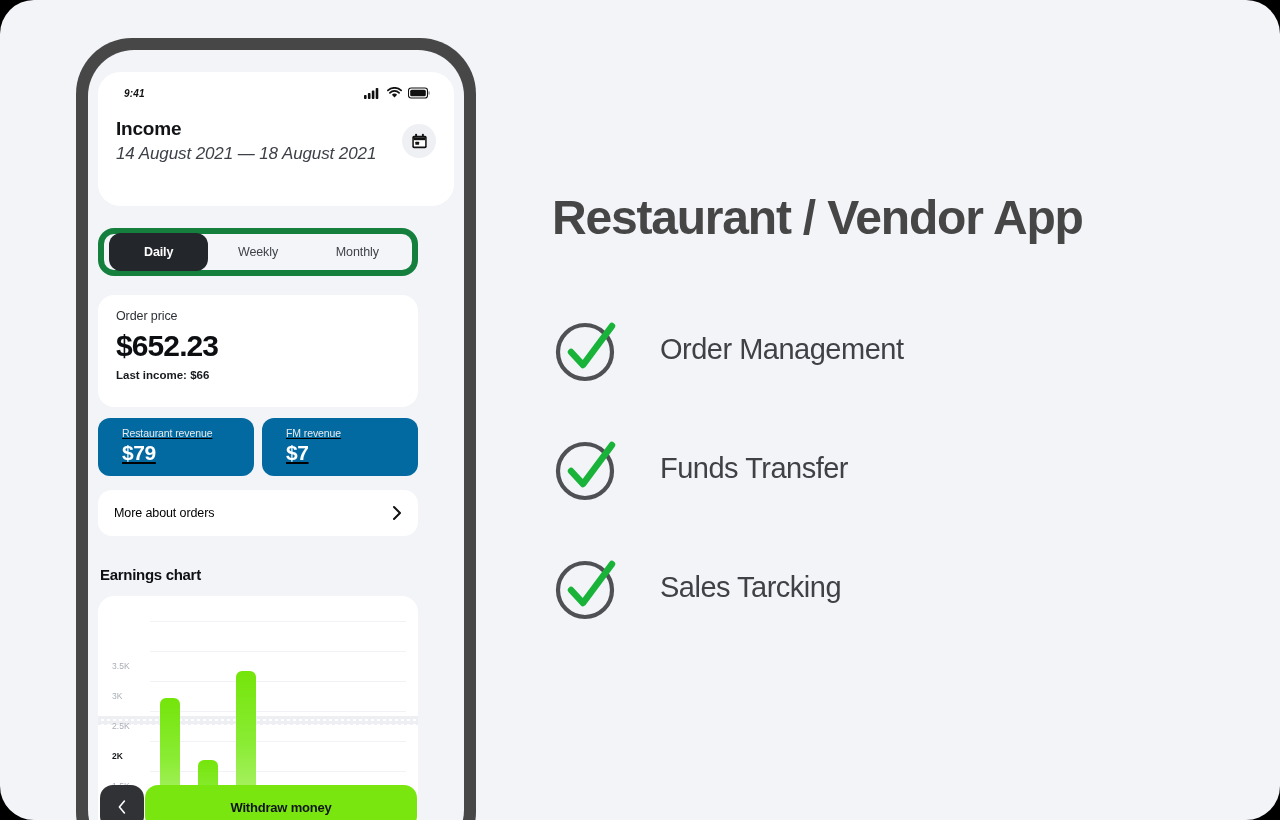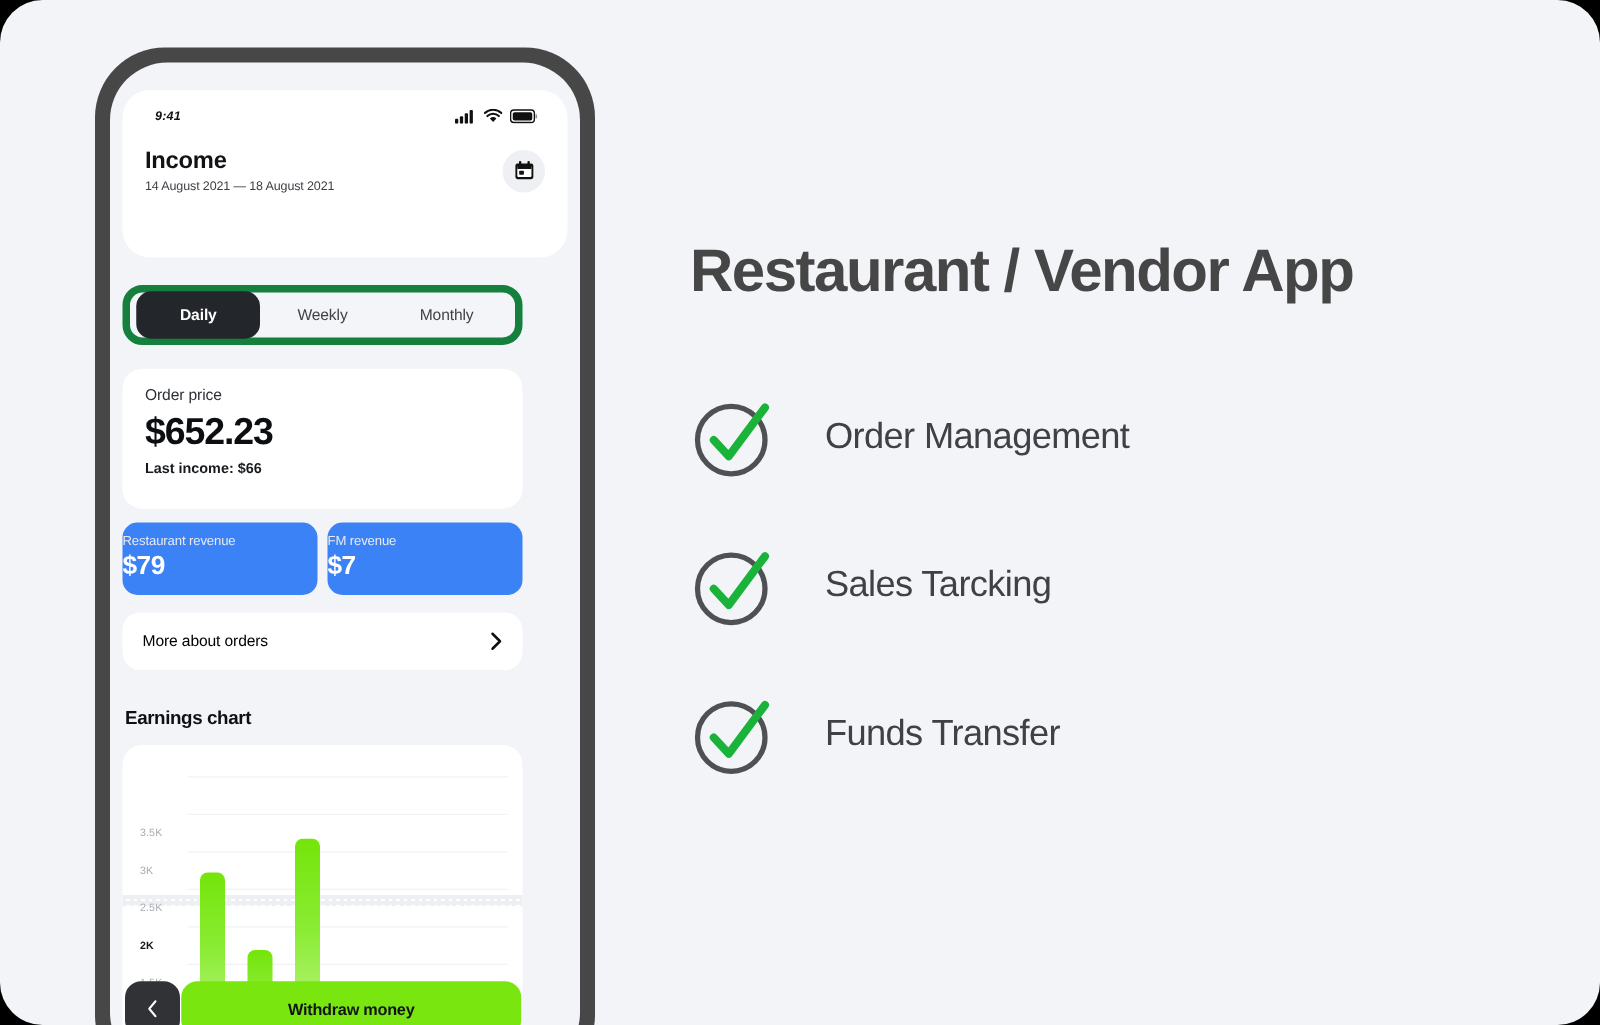--- a/index.html
+++ b/index.html
@@ -79,24 +79,25 @@
     justify-content: space-between;
     padding: 0 18px 0 18px;
   }
   .hdr-title {
     font-size: 19px;
     font-weight: bold;
     color: #111316;
     letter-spacing: -0.2px;
   }
   .hdr-sub {
-    font-size: 10px;
+    font-size: 17px;
     color: #3d4147;
     margin-top: 4px;
     letter-spacing: -0.1px;
+    font-style: italic;
   }
   .cal-btn {
     width: 34px; height: 34px;
     border-radius: 50%;
     background: #eef0f4;
     display: flex;
     align-items: center;
     justify-content: center;
   }
 
@@ -154,23 +155,24 @@
   .rev-row {
     position: absolute;
     left: 10px; top: 368px;
     width: 320px;
     display: flex;
     gap: 8px;
   }
   .rev-card {
     flex: 1;
     height: 58px;
-    background: #3b82f6;
+    background: #0369a1;
     border-radius: 12px;
-    padding: 9px 0;
+    padding: 9px 24px;
+    text-decoration: underline;
   }
   .rev-label { font-size: 10.5px; color: #e9eaec; letter-spacing: -0.1px; }
   .rev-value { font-size: 21px; font-weight: bold; color: #ffffff; margin-top: 2px; letter-spacing: -0.4px; }
 
   
   .more-card {
     position: absolute;
     left: 10px; top: 440px;
     width: 320px;
     height: 46px;
@@ -439,29 +441,29 @@
         <div class="feature-label">Order Management</div>
       </div>
 
       <div class="feature">
         <div class="check-wrap">
           <svg width="70" height="70" viewBox="0 0 70 70">
             <circle cx="33" cy="38" r="27" fill="none" stroke="#4e5054" stroke-width="4.2"></circle>
             <path d="M19 38 L31 51 L60 12" fill="none" stroke="#19b33a" stroke-width="6.4" stroke-linecap="round" stroke-linejoin="round"></path>
           </svg>
         </div>
-        <div class="feature-label">Sales Tarcking</div>
+        <div class="feature-label">Funds Transfer</div>
       </div>
 
       <div class="feature">
         <div class="check-wrap">
           <svg width="70" height="70" viewBox="0 0 70 70">
             <circle cx="33" cy="38" r="27" fill="none" stroke="#4e5054" stroke-width="4.2"></circle>
             <path d="M19 38 L31 51 L60 12" fill="none" stroke="#19b33a" stroke-width="6.4" stroke-linecap="round" stroke-linejoin="round"></path>
           </svg>
         </div>
-        <div class="feature-label">Funds Transfer</div>
+        <div class="feature-label">Sales Tarcking</div>
       </div>
 
     </div>
   </div>
 
 </div>
 
 </body></html>

